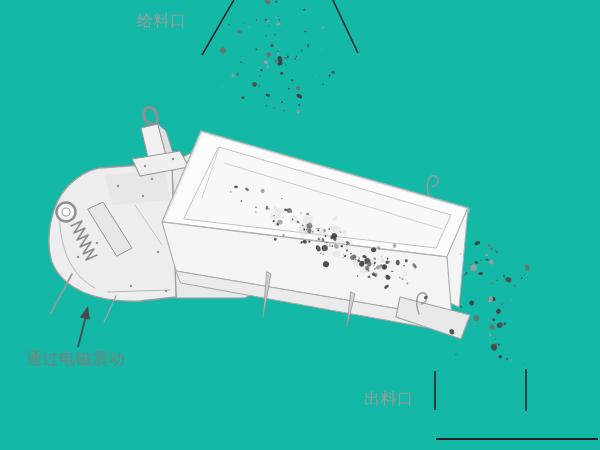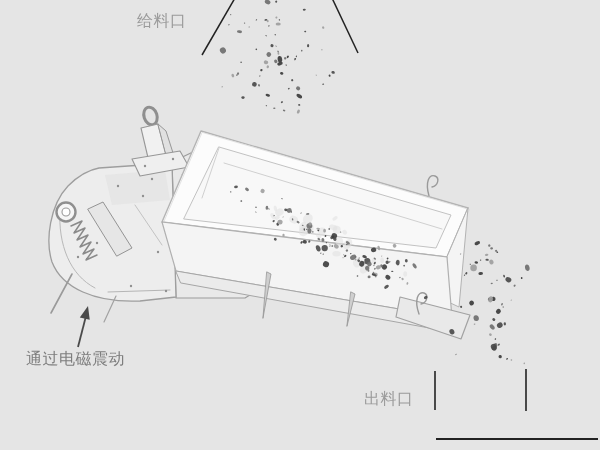--- a/index.html
+++ b/index.html
@@ -1,17 +1,17 @@
 <!DOCTYPE html>
 <html><head>
 <meta charset="utf-8">
 <style>
   html,body{margin:0;padding:0;background:#ffffff;}
   .stage{
-    position:relative;width:600px;height:450px;background:#e5e5e5;overflow:hidden;
+    position:relative;width:600px;height:450px;background:#14b8a6;overflow:hidden;
     font-family:"DejaVu Sans","Liberation Sans",sans-serif;
   }
   svg text{font-family:"DejaVu Sans","Liberation Sans",sans-serif;}
   .lbl{font-size:16px;letter-spacing:0.5px;}
 </style>
 </head>
 <body>
 
 <div class="stage">
 <svg width="600" height="450" viewBox="0 0 600 450" aria-hidden="true">

